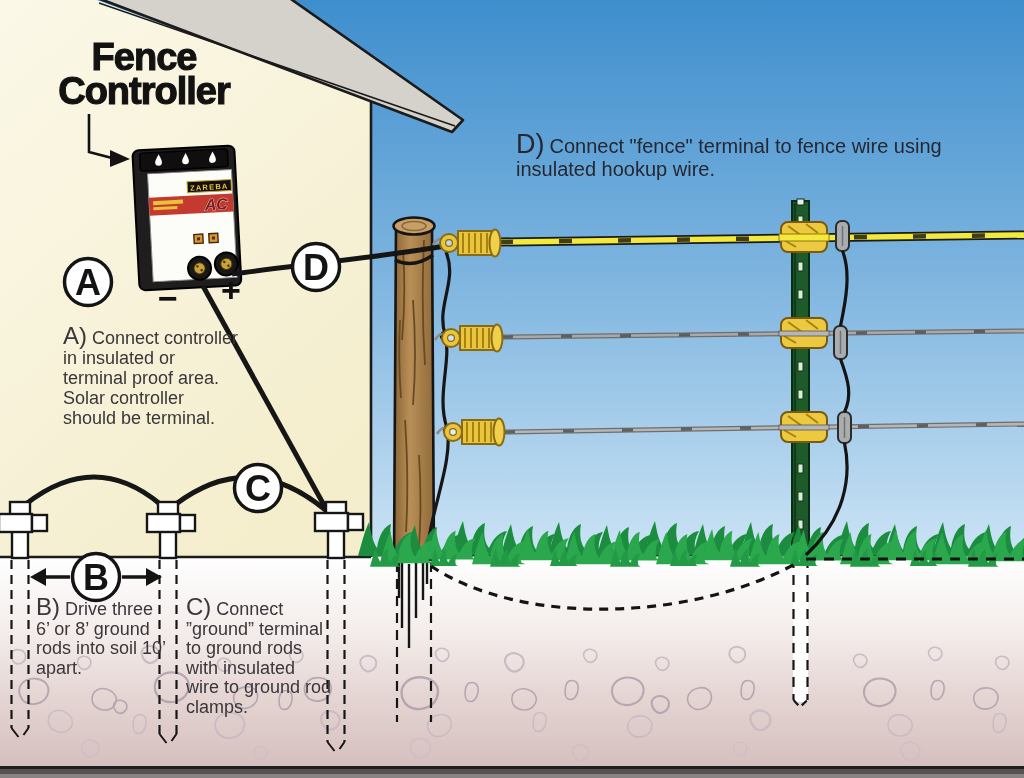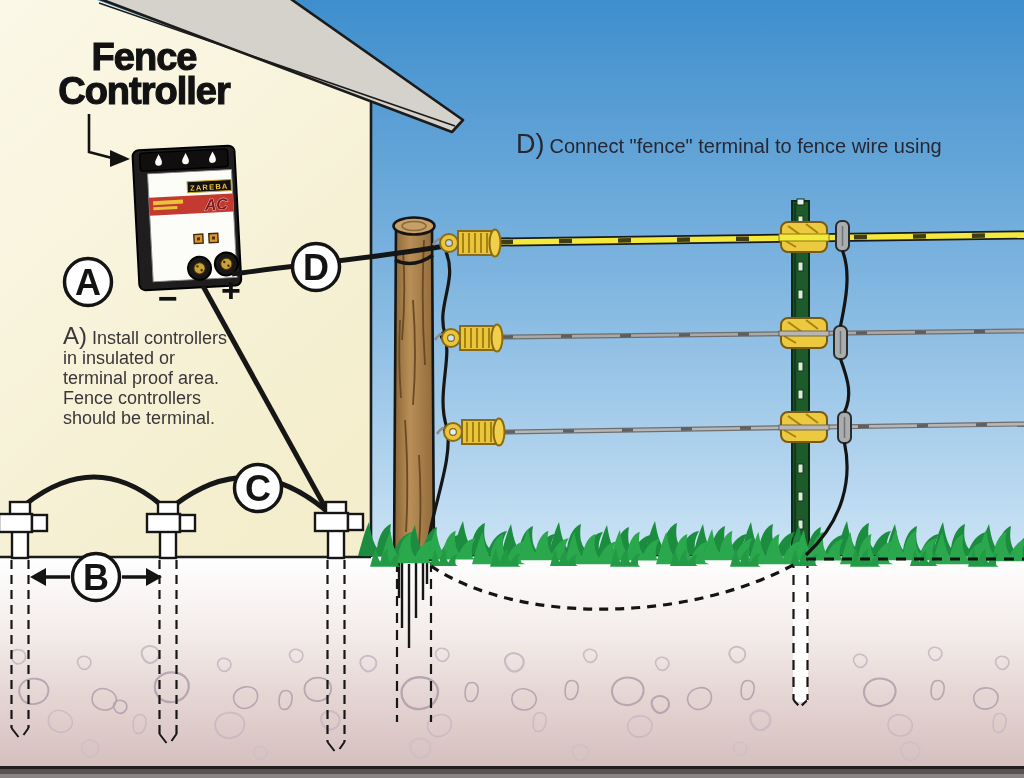--- a/index.html
+++ b/index.html
@@ -459,25 +459,40 @@
     </g>
   </g>
 </svg>
 
 <div class="title">
   <div>Fence</div>
   <div>Controller</div>
 </div>
 
 <div class="instr instr-a">
-  <div class="line"><span class="prefix">A)</span><span>Install controllers</span></div>
+  <div class="line"><span class="prefix">A)</span><span>Connect controller</span></div>
   <div class="line">in insulated or</div>
   <div class="line">terminal proof area.</div>
-  <div class="line">Fence controllers</div>
+  <div class="line">Solar controller</div>
   <div class="line">should be terminal.</div>
 </div>
 
-
+<div class="instr instr-b">
+  <div class="line"><span class="prefix">B)</span><span>Drive three</span></div>
+  <div class="line">6’ or 8’ ground</div>
+  <div class="line">rods into soil 10’</div>
+  <div class="line">apart.</div>
+</div>
+
+<div class="instr instr-c">
+  <div class="line"><span class="prefix">C)</span><span>Connect</span></div>
+  <div class="line">”ground” terminal</div>
+  <div class="line">to ground rods</div>
+  <div class="line">with insulated</div>
+  <div class="line">wire to ground rod</div>
+  <div class="line">clamps.</div>
+</div>
 
 <div class="instr instr-d">
   <div class="line"><span class="prefix">D)</span><span>Connect "fence" terminal to fence wire using</span></div>
+  <div class="line">insulated hookup wire.</div>
 </div>
 </div>
 
 </body></html>

